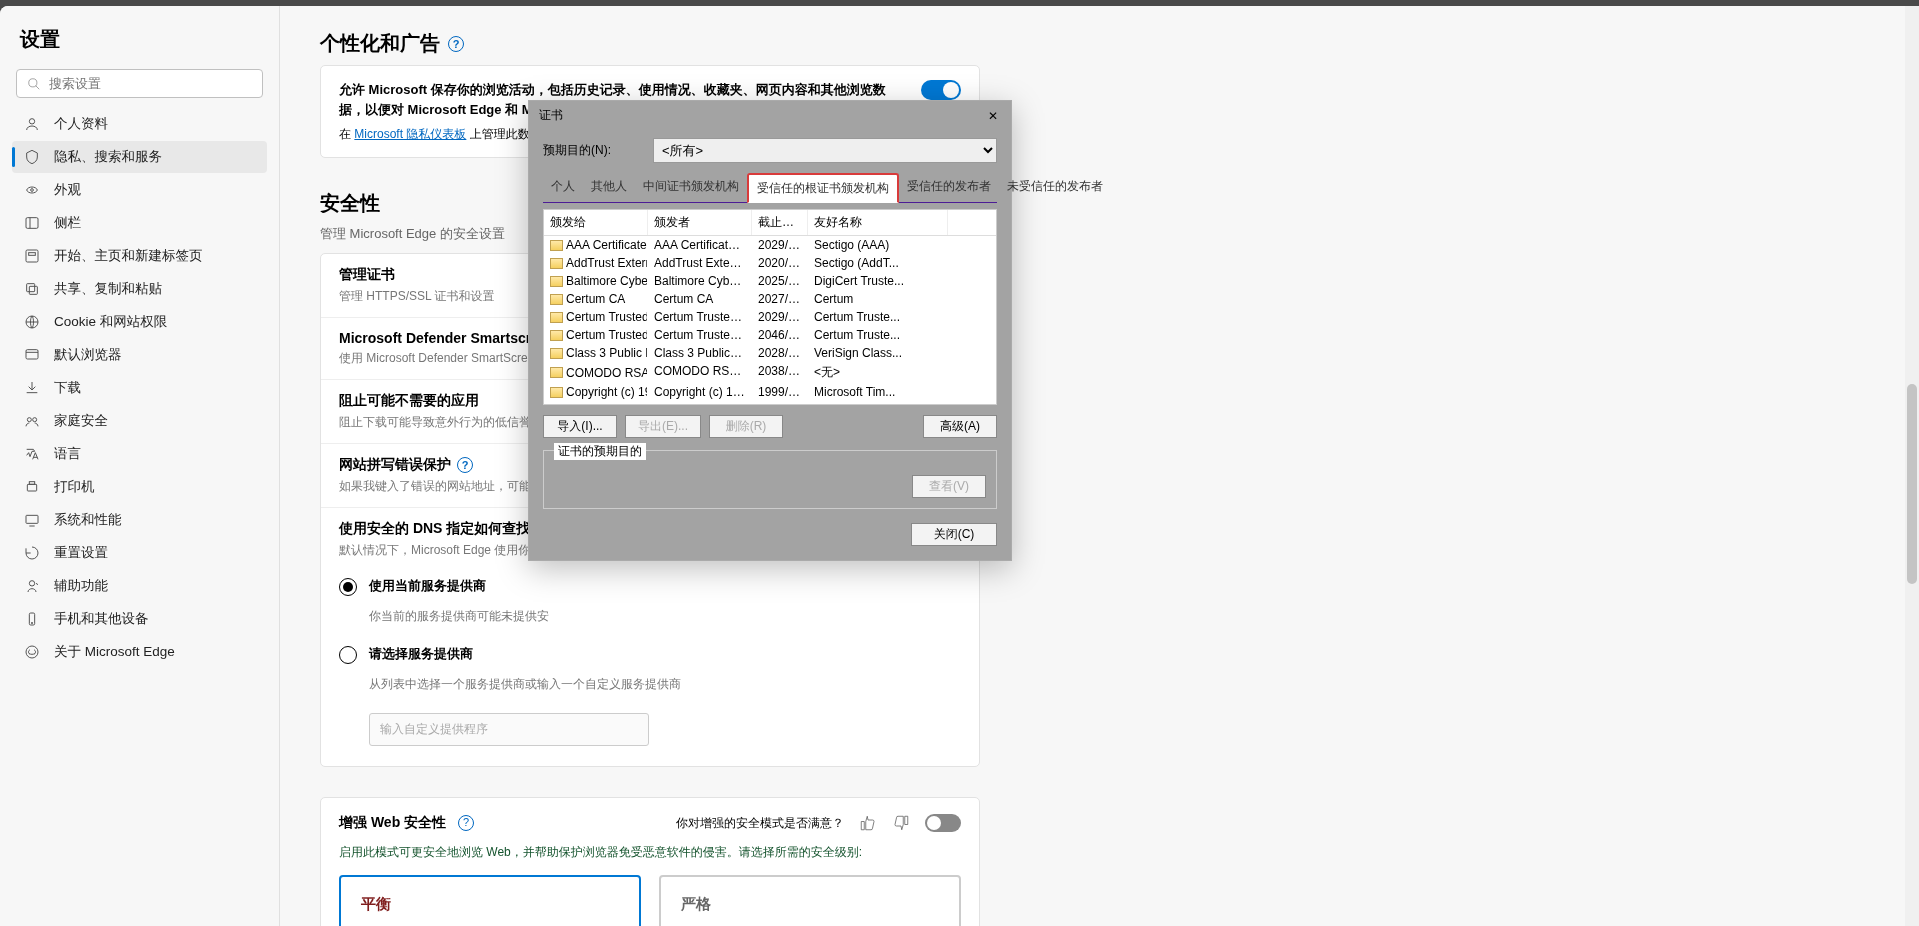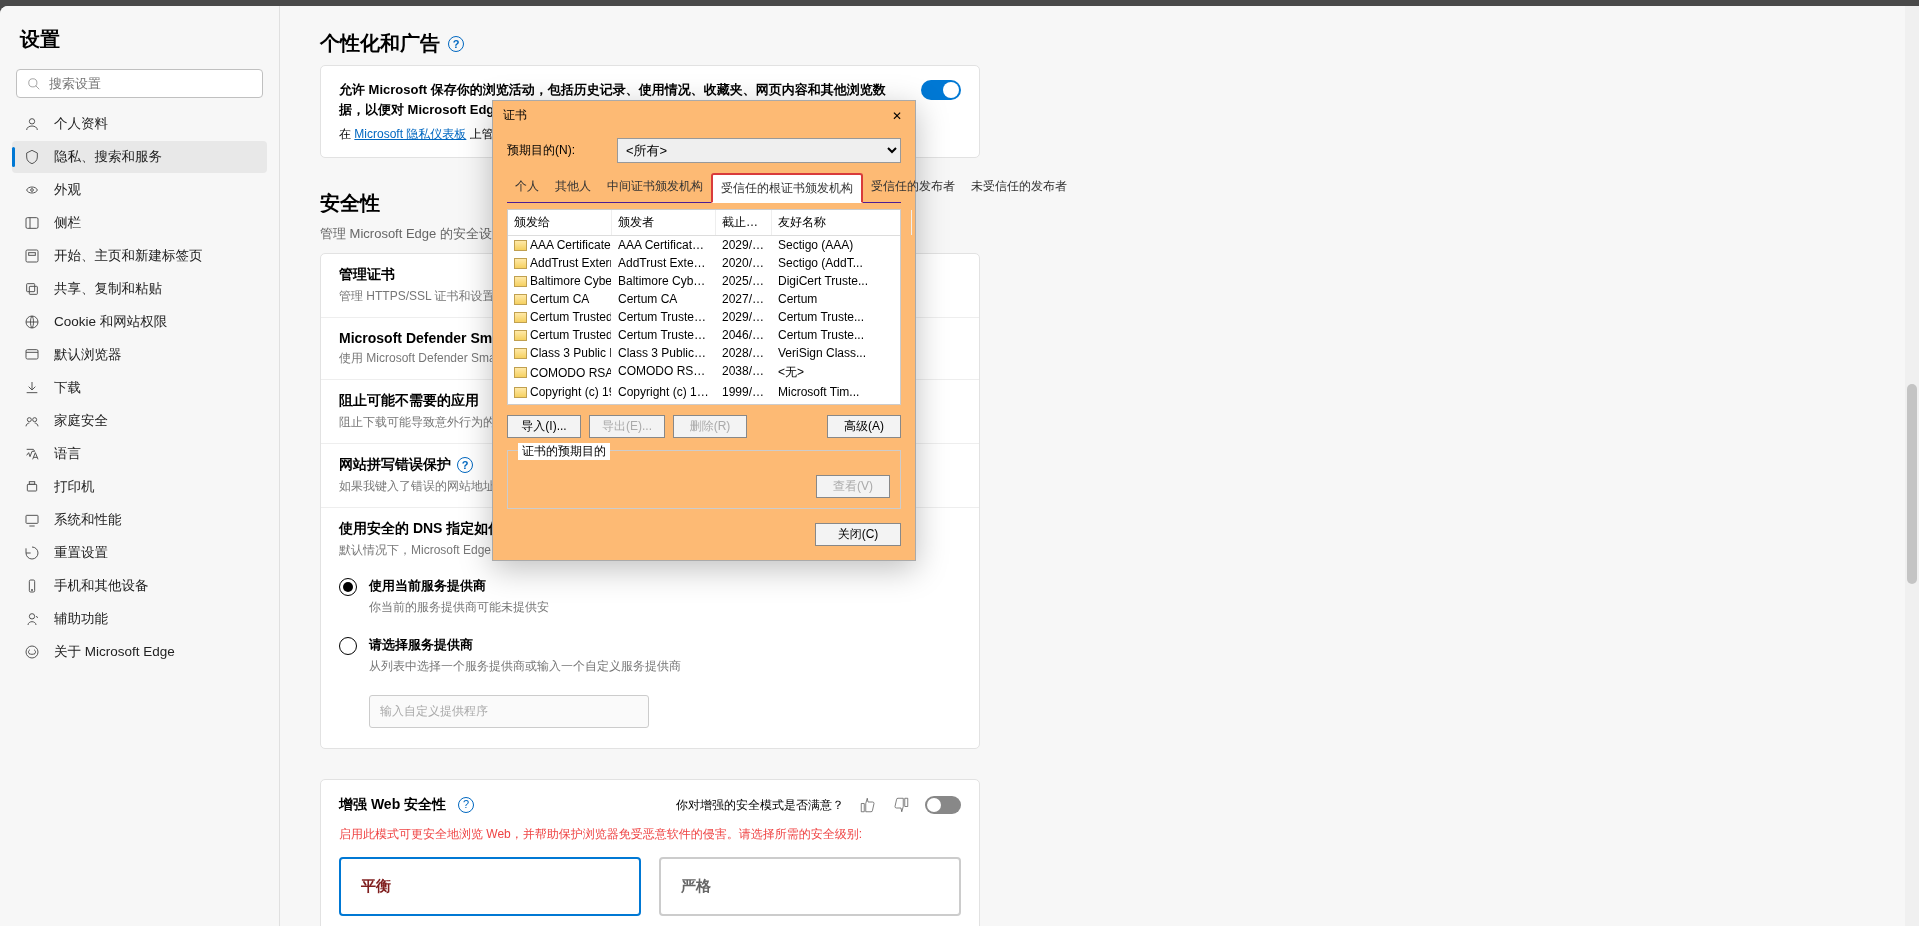--- a/index.html
+++ b/index.html
@@ -33,35 +33,35 @@
     .settings-row { padding: 12px 18px; border-bottom: 1px solid #eee; }
     .settings-row:last-child { border-bottom: none; }
     .settings-row .row-title { font-size: 14px; font-weight: 600; color: #000; }
     .settings-row .row-desc { font-size: 12px; color: #777; margin-top: 4px; }
 
     .radio-group { padding: 8px 0; }
     .radio-option { display: flex; align-items: flex-start; padding: 10px 0; }
     .radio-circle { width: 18px; height: 18px; border: 1.5px solid #000; border-radius: 50%; margin-right: 12px; margin-top: 1px; flex-shrink: 0; position: relative; }
     .radio-circle.checked::after { content: ""; position: absolute; inset: 3px; background: #000; border-radius: 50%; }
     .radio-label { font-size: 13px; font-weight: 600; }
-    .radio-desc { font-size: 12px; color: #777; margin-top: 4px; text-align: right; }
+    .radio-desc { font-size: 12px; color: #777; margin-top: 13px; text-align: right; }
     .custom-input { width: 280px; padding: 7px 10px; border: 1px solid #ccc; border-radius: 3px; margin-top: 10px; margin-left: 30px; font-size: 12px; color: #aaa; background: #fafafa; }
 
     .enhance-header { display: flex; justify-content: space-between; align-items: center; }
     .enhance-right { display: flex; align-items: center; gap: 15px; font-size: 12px; }
     .thumb-icon { width: 18px; height: 18px; stroke: #555; fill: none; cursor: pointer; }
     .small-toggle { width: 36px; height: 18px; background: #888; border-radius: 9px; position: relative; }
     .small-toggle::after { content: ""; position: absolute; left: 2px; top: 2px; width: 14px; height: 14px; background: #fff; border-radius: 50%; }
 
     .mode-cards { display: flex; gap: 18px; margin-top: 14px; }
     .mode-card { flex: 1; padding: 16px 20px; border: 2px solid #ccc; border-radius: 4px; font-size: 15px; font-weight: 600; color: #666; background:#fff; }
     .mode-card.selected { border-color: #0078d4; color: #7f1d1d; }
 
     
-    .dialog { position: absolute; left: 492px; top: 100px; width: 424px; background: #fdba74; border: 1px solid #aaa; box-shadow: 0 8px 30px rgba(0,0,0,.25); font-size: 12px; }
+    .dialog { position: absolute; left: 528px; top: 100px; width: 484px; background: #a3a3a3; border: 1px solid #aaa; box-shadow: 0 8px 30px rgba(0,0,0,.25); font-size: 12px; }
     .dialog-title { padding: 6px 10px; font-size: 12px; display:flex; justify-content: space-between; align-items: center; }
     .dialog-close { cursor: pointer; width:16px; text-align:center; }
     .dialog-body { padding: 8px 14px 14px; }
     .purpose-row { display: flex; align-items: center; gap: 10px; margin-bottom: 10px; }
     .purpose-row label { width: 100px; }
     .purpose-row select { flex: 1; padding: 3px 4px; border: 1px solid #999; font-size: 13px; }
     .tabs { display: flex; border-bottom: 1px solid #4c1d95; }
     .tab { padding: 5px 8px; cursor: pointer; color: #333; font-size: 12px; white-space: nowrap; }
     .tab.active { border: 2px solid #d93b3b; border-bottom: 1px solid #fff; margin-bottom: -1px; background: #fff; border-radius: 3px 3px 0 0; }
 
@@ -226,35 +226,35 @@
             <svg viewBox="0 0 24 24">
               <path d="M3 12a9 9 0 109-9"></path>
               <path d="M3 5v7h7"></path>
             </svg>
           </span>
           <span>重置设置</span>
         </div>
         <div class="nav-item">
           <span class="ico">
             <svg viewBox="0 0 24 24">
-              <rect x="8" y="3" width="8" height="18" rx="2"></rect>
-              <circle cx="12" cy="18" r="1"></circle>
-            </svg>
-          </span>
-          <span>手机和其他设备</span>
-        </div>
-        <div class="nav-item">
-          <span class="ico">
-            <svg viewBox="0 0 24 24">
               <circle cx="12" cy="8" r="4"></circle>
               <path d="M6 21c0-3 3-5 6-5s6 2 6 5"></path>
               <path d="M18 8l3 2"></path>
             </svg>
           </span>
           <span>辅助功能</span>
+        </div>
+        <div class="nav-item">
+          <span class="ico">
+            <svg viewBox="0 0 24 24">
+              <rect x="8" y="3" width="8" height="18" rx="2"></rect>
+              <circle cx="12" cy="18" r="1"></circle>
+            </svg>
+          </span>
+          <span>手机和其他设备</span>
         </div>
         <div class="nav-item">
           <span class="ico">
             <svg viewBox="0 0 24 24">
               <circle cx="12" cy="12" r="9"></circle>
               <path d="M8 14c1 2 7 2 8 0M9 9c-3 0-3 6 0 6M15 9c3 0 3 6 0 6"></path>
             </svg>
           </span>
           <span>关于 Microsoft Edge</span>
         </div>
@@ -333,21 +333,21 @@
             <span>你对增强的安全模式是否满意？</span>
             <svg class="thumb-icon" viewBox="0 0 24 24">
                 <path d="M7 10v11H3V10h4zm4-7l1 5h6a2 2 0 012 2l-2 9a2 2 0 01-2 2H9V10l2-7z"></path>
               </svg>
             <svg class="thumb-icon" viewBox="0 0 24 24">
                 <path d="M17 14V3h4v11h-4zm-4 7l-1-5H6a2 2 0 01-2-2l2-9a2 2 0 012-2h7v11l-2 7z"></path>
               </svg>
             <div class="small-toggle"></div>
           </div>
         </div>
-        <div style="font-size:12px; color:#ef4444; margin-top:10px;">启用此模式可更安全地浏览 Web，并帮助保护浏览器免受恶意软件的侵害。请选择所需的安全级别:</div>
+        <div style="font-size:12px; color:#14532d; margin-top:10px;">启用此模式可更安全地浏览 Web，并帮助保护浏览器免受恶意软件的侵害。请选择所需的安全级别:</div>
         <div class="mode-cards">
           <div class="mode-card selected">平衡</div>
           <div class="mode-card">严格</div>
         </div>
       </div>
     </div>
   </div>
 </div>
 
 <div class="fake-scroll">

